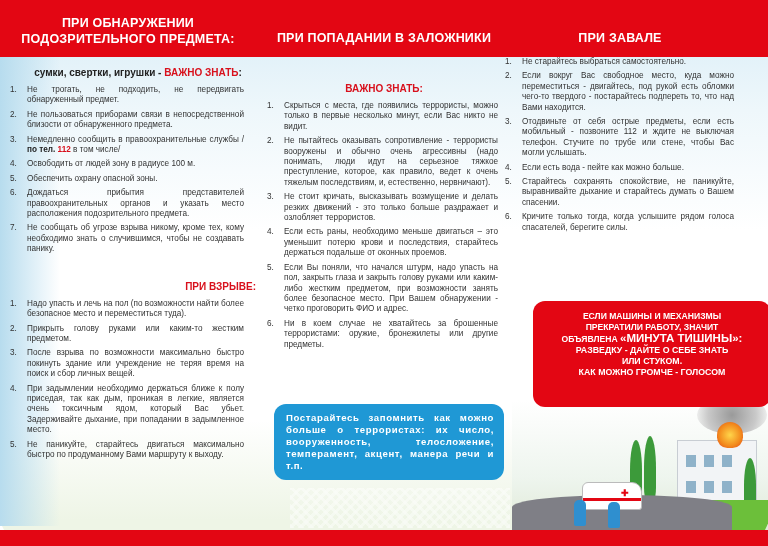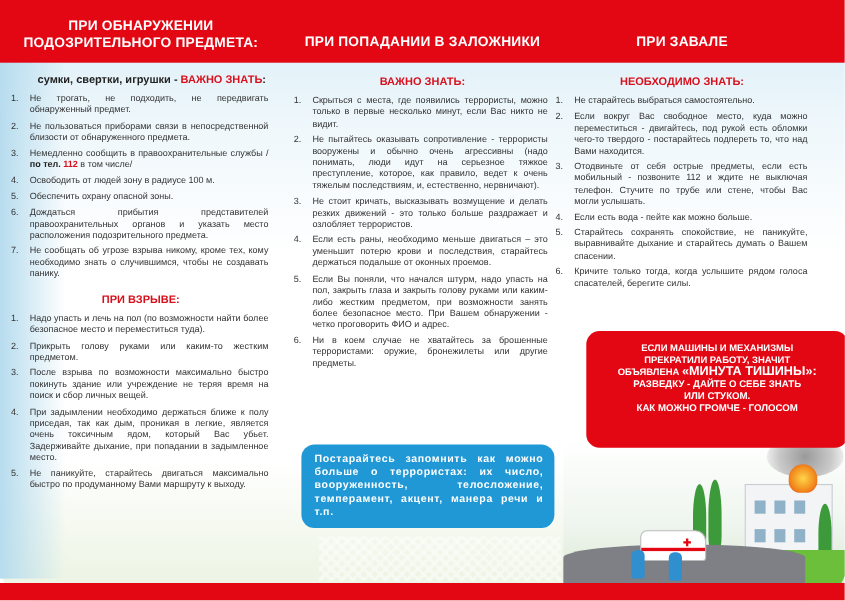--- a/index.html
+++ b/index.html
@@ -31,21 +31,21 @@
   .col1 { left: 0; width: 256px; }
   .col2 { left: 256px; width: 256px; }
   .col3 { left: 492px; width: 256px; }
   .col-title {
     height: 57px; display: flex; align-items: center; justify-content: center;
     text-align: center; color: #ffffff; font-weight: bold; font-size: 12.5px;
     line-height: 16px; letter-spacing: 0.2px; padding-top: 18px;
   }
   .col1 .col-title { padding-top: 4px; font-size: 12.5px; }
   .sub {
-    text-align: center; font-weight: bold; font-size: 10px; margin-top: 12px; margin-bottom: 7px;
+    text-align: center; font-weight: bold; font-size: 10px; margin-top: 26px; margin-bottom: 7px;
   }
   .sub .red { color: #d8101c; }
   .sub .dark { color: #222; }
   ol.items { list-style: none; padding-left: 27px; padding-right: 12px; }
   ol.items li {
     position: relative; font-size: 8.2px; line-height: 10.4px; color: #333;
     margin-bottom: 4px; text-align: justify;
   }
   ol.items li .num {
     position: absolute; left: -17px; top: 0;
@@ -119,21 +119,21 @@
     </div>
     <ol class="items">
       <li><span class="num">1.</span><span>Не трогать, не подходить, не передвигать обнаруженный предмет.</span></li>
       <li><span class="num">2.</span><span>Не пользоваться приборами связи в непосредственной близости от обнаруженного предмета.</span></li>
       <li><span class="num">3.</span><span>Немедленно сообщить в правоохранительные службы / </span><span class="tel">по тел. </span><span class="tel112">112</span><span> в том числе/</span></li>
       <li><span class="num">4.</span><span>Освободить от людей зону в радиусе 100 м.</span></li>
       <li><span class="num">5.</span><span>Обеспечить охрану опасной зоны.</span></li>
       <li><span class="num">6.</span><span>Дождаться прибытия представителей правоохранительных органов и указать место расположения подозрительного предмета.</span></li>
       <li><span class="num">7.</span><span>Не сообщать об угрозе взрыва никому, кроме тех, кому необходимо знать о случившимся, чтобы не создавать панику.</span></li>
     </ol>
-    <div class="sub" style="">
+    <div class="sub" style="text-align:right;">
       <span class="red">ПРИ ВЗРЫВЕ:</span>
     </div>
     <ol class="items">
       <li><span class="num">1.</span><span>Надо упасть и лечь на пол (по возможности найти более безопасное место и переместиться туда).</span></li>
       <li><span class="num">2.</span><span>Прикрыть голову руками или каким-то жестким предметом.</span></li>
       <li><span class="num">3.</span><span>После взрыва по возможности максимально быстро покинуть здание или учреждение не теряя время на поиск и сбор личных вещей.</span></li>
       <li><span class="num">4.</span><span>При задымлении необходимо держаться ближе к полу приседая, так как дым, проникая в легкие, является очень токсичным ядом, который Вас убьет. Задерживайте дыхание, при попадании в задымленное место.</span></li>
       <li><span class="num">5.</span><span>Не паникуйте, старайтесь двигаться максимально быстро по продуманному Вами маршруту к выходу.</span></li>
     </ol>
   </div>
@@ -150,23 +150,20 @@
       <li><span class="num">4.</span><span>Если есть раны, необходимо меньше двигаться – это уменьшит потерю крови и последствия, старайтесь держаться подальше от оконных проемов.</span></li>
       <li><span class="num">5.</span><span>Если Вы поняли, что начался штурм, надо упасть на пол, закрыть глаза и закрыть голову руками или каким-либо жестким предметом, при возможности занять более безопасное место. При Вашем обнаружении - четко проговорить ФИО и адрес.</span></li>
       <li><span class="num">6.</span><span>Ни в коем случае не хватайтесь за брошенные террористами: оружие, бронежилеты или другие предметы.</span></li>
     </ol>
   </div>
   <div class="blue-box">Постарайтесь запомнить как можно больше о террористах: их число, вооруженность, телосложение, темперамент, акцент, манера речи и т.п.</div>
   <div class="pattern"></div>
 
   <div class="col col3">
     <div class="col-title">ПРИ ЗАВАЛЕ</div>
-    <div class="sub">
-      <span class="red">НЕОБХОДИМО ЗНАТЬ:</span>
-    </div>
     <ol class="items">
       <li><span class="num">1.</span><span>Не старайтесь выбраться самостоятельно.</span></li>
       <li><span class="num">2.</span><span>Если вокруг Вас свободное место, куда можно переместиться - двигайтесь, под рукой есть обломки чего-то твердого - постарайтесь подпереть то, что над Вами находится.</span></li>
       <li><span class="num">3.</span><span>Отодвиньте от себя острые предметы, если есть мобильный - позвоните 112 и ждите не выключая телефон. Стучите по трубе или стене, чтобы Вас могли услышать.</span></li>
       <li><span class="num">4.</span><span>Если есть вода - пейте как можно больше.</span></li>
       <li><span class="num">5.</span><span>Старайтесь сохранять спокойствие, не паникуйте, выравнивайте дыхание и старайтесь думать о Вашем спасении.</span></li>
       <li><span class="num">6.</span><span>Кричите только тогда, когда услышите рядом голоса спасателей, берегите силы.</span></li>
     </ol>
   </div>
 

